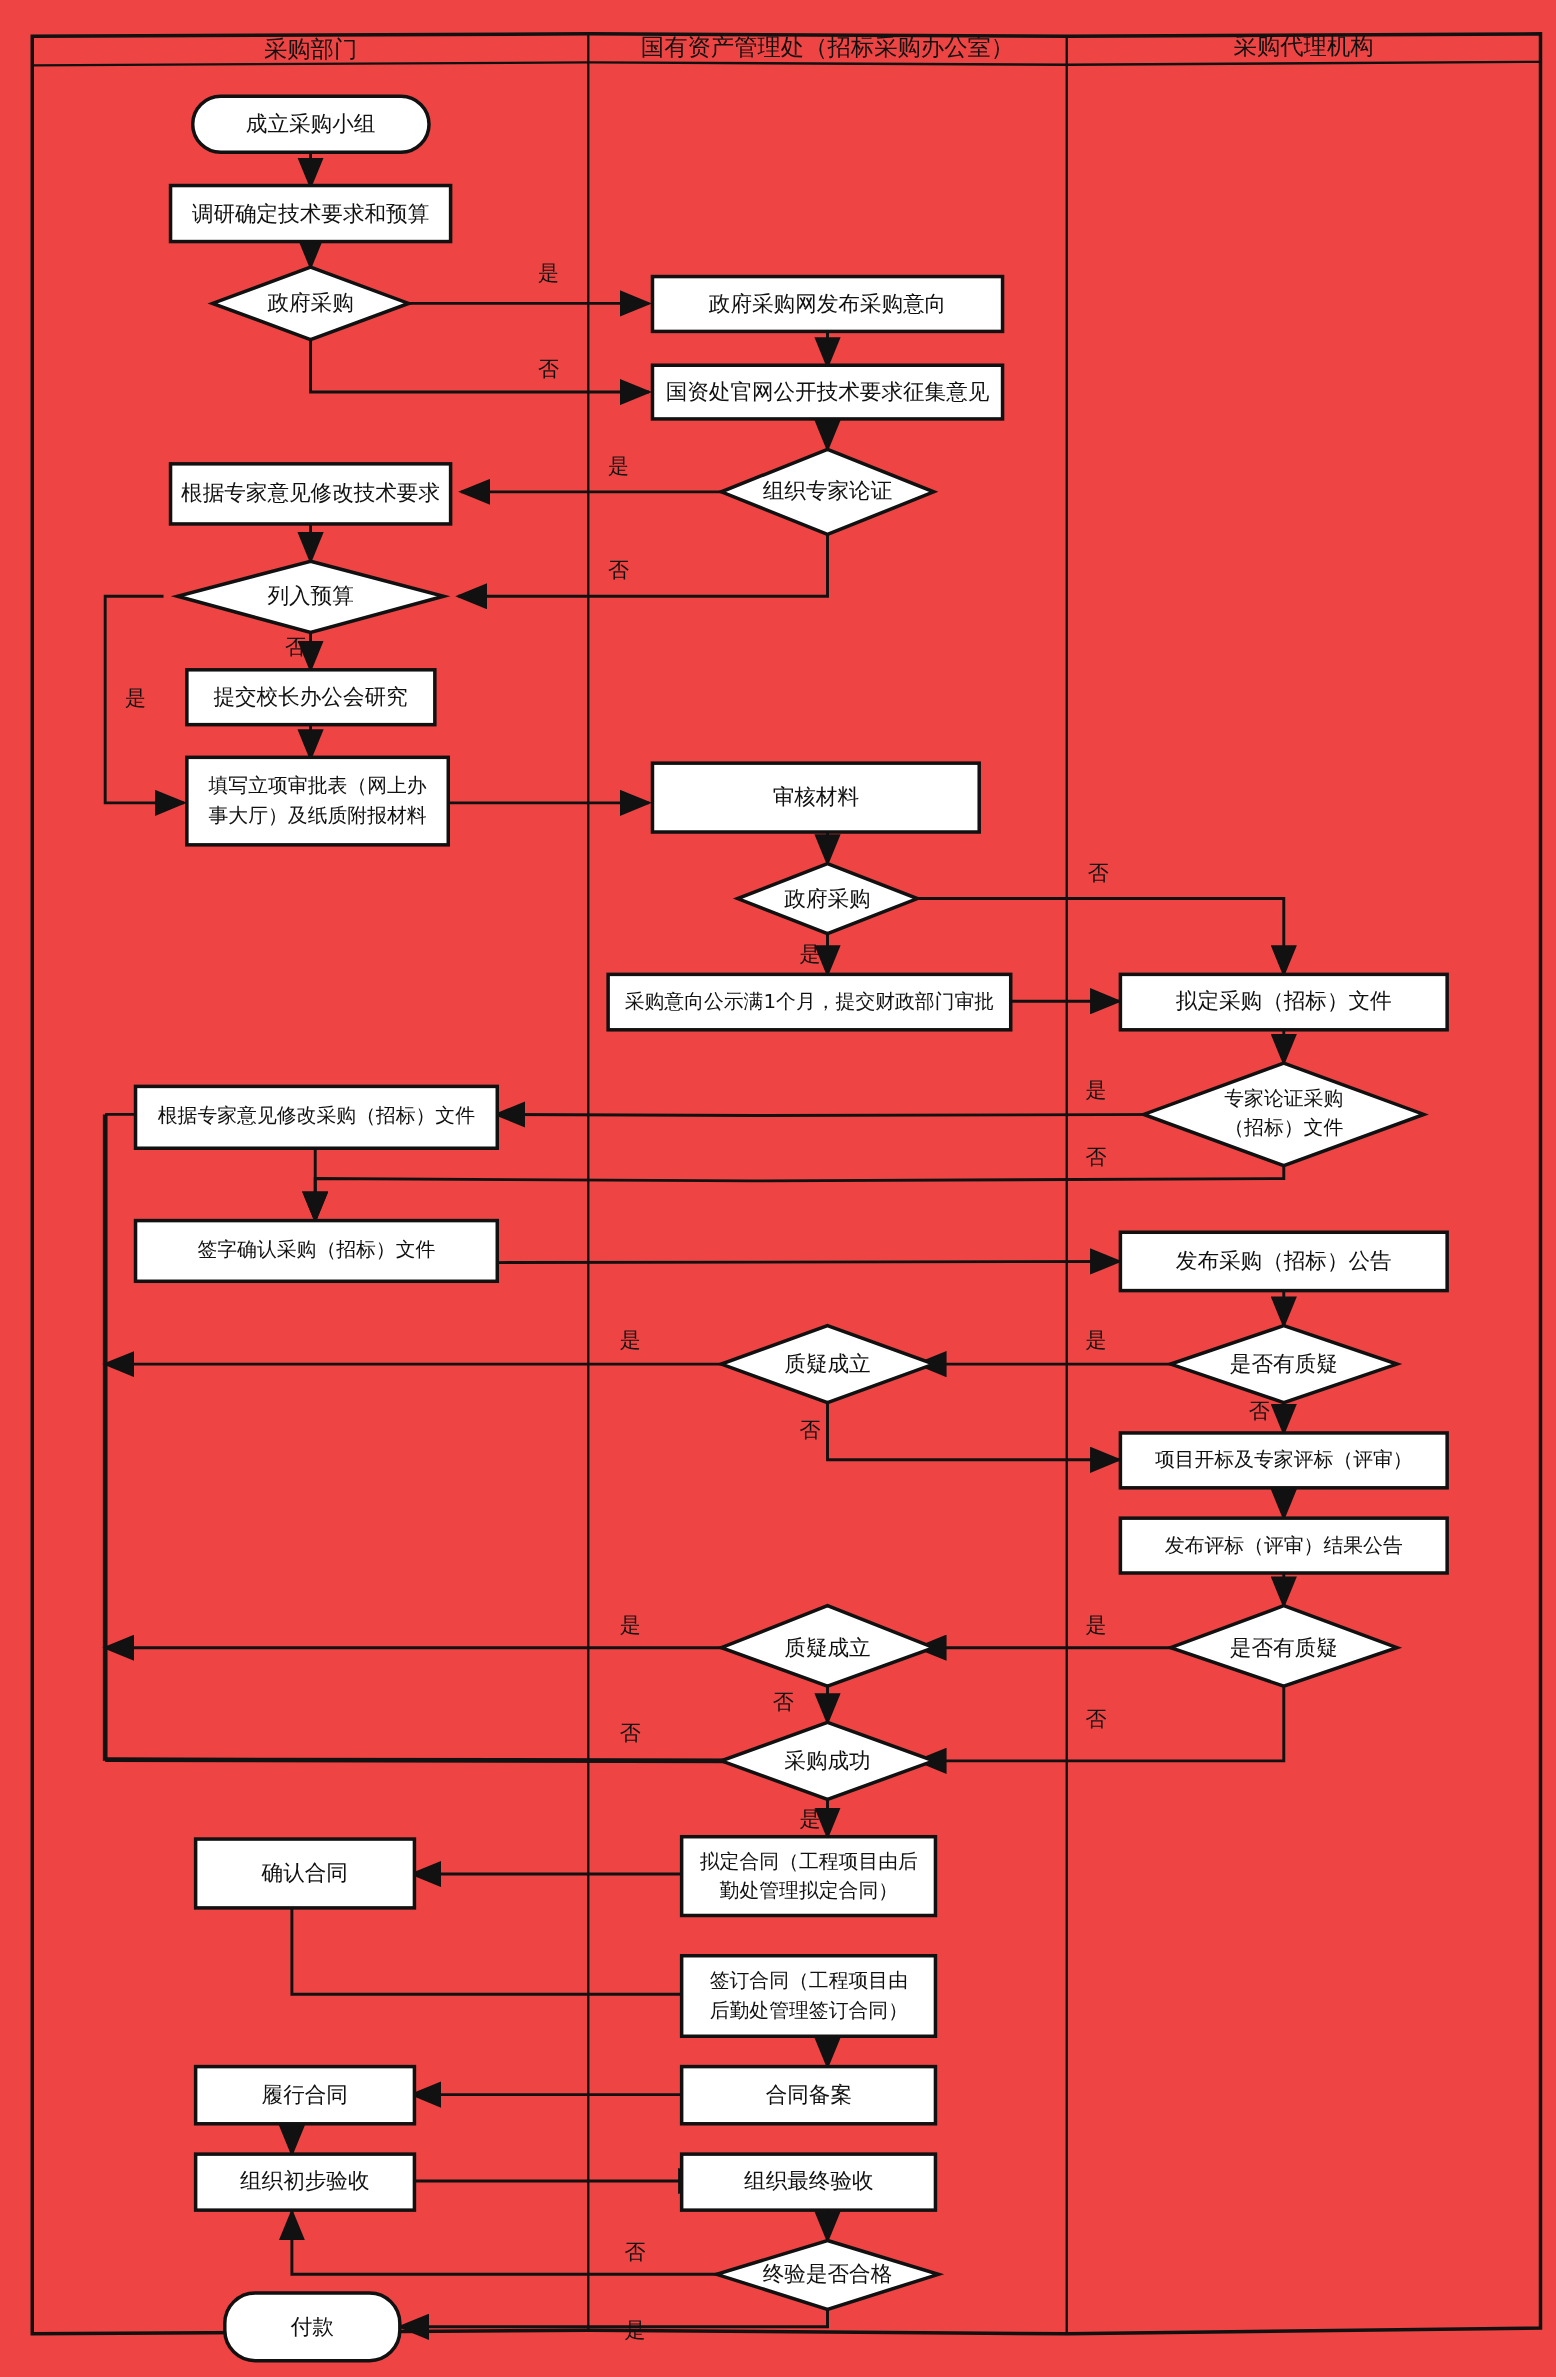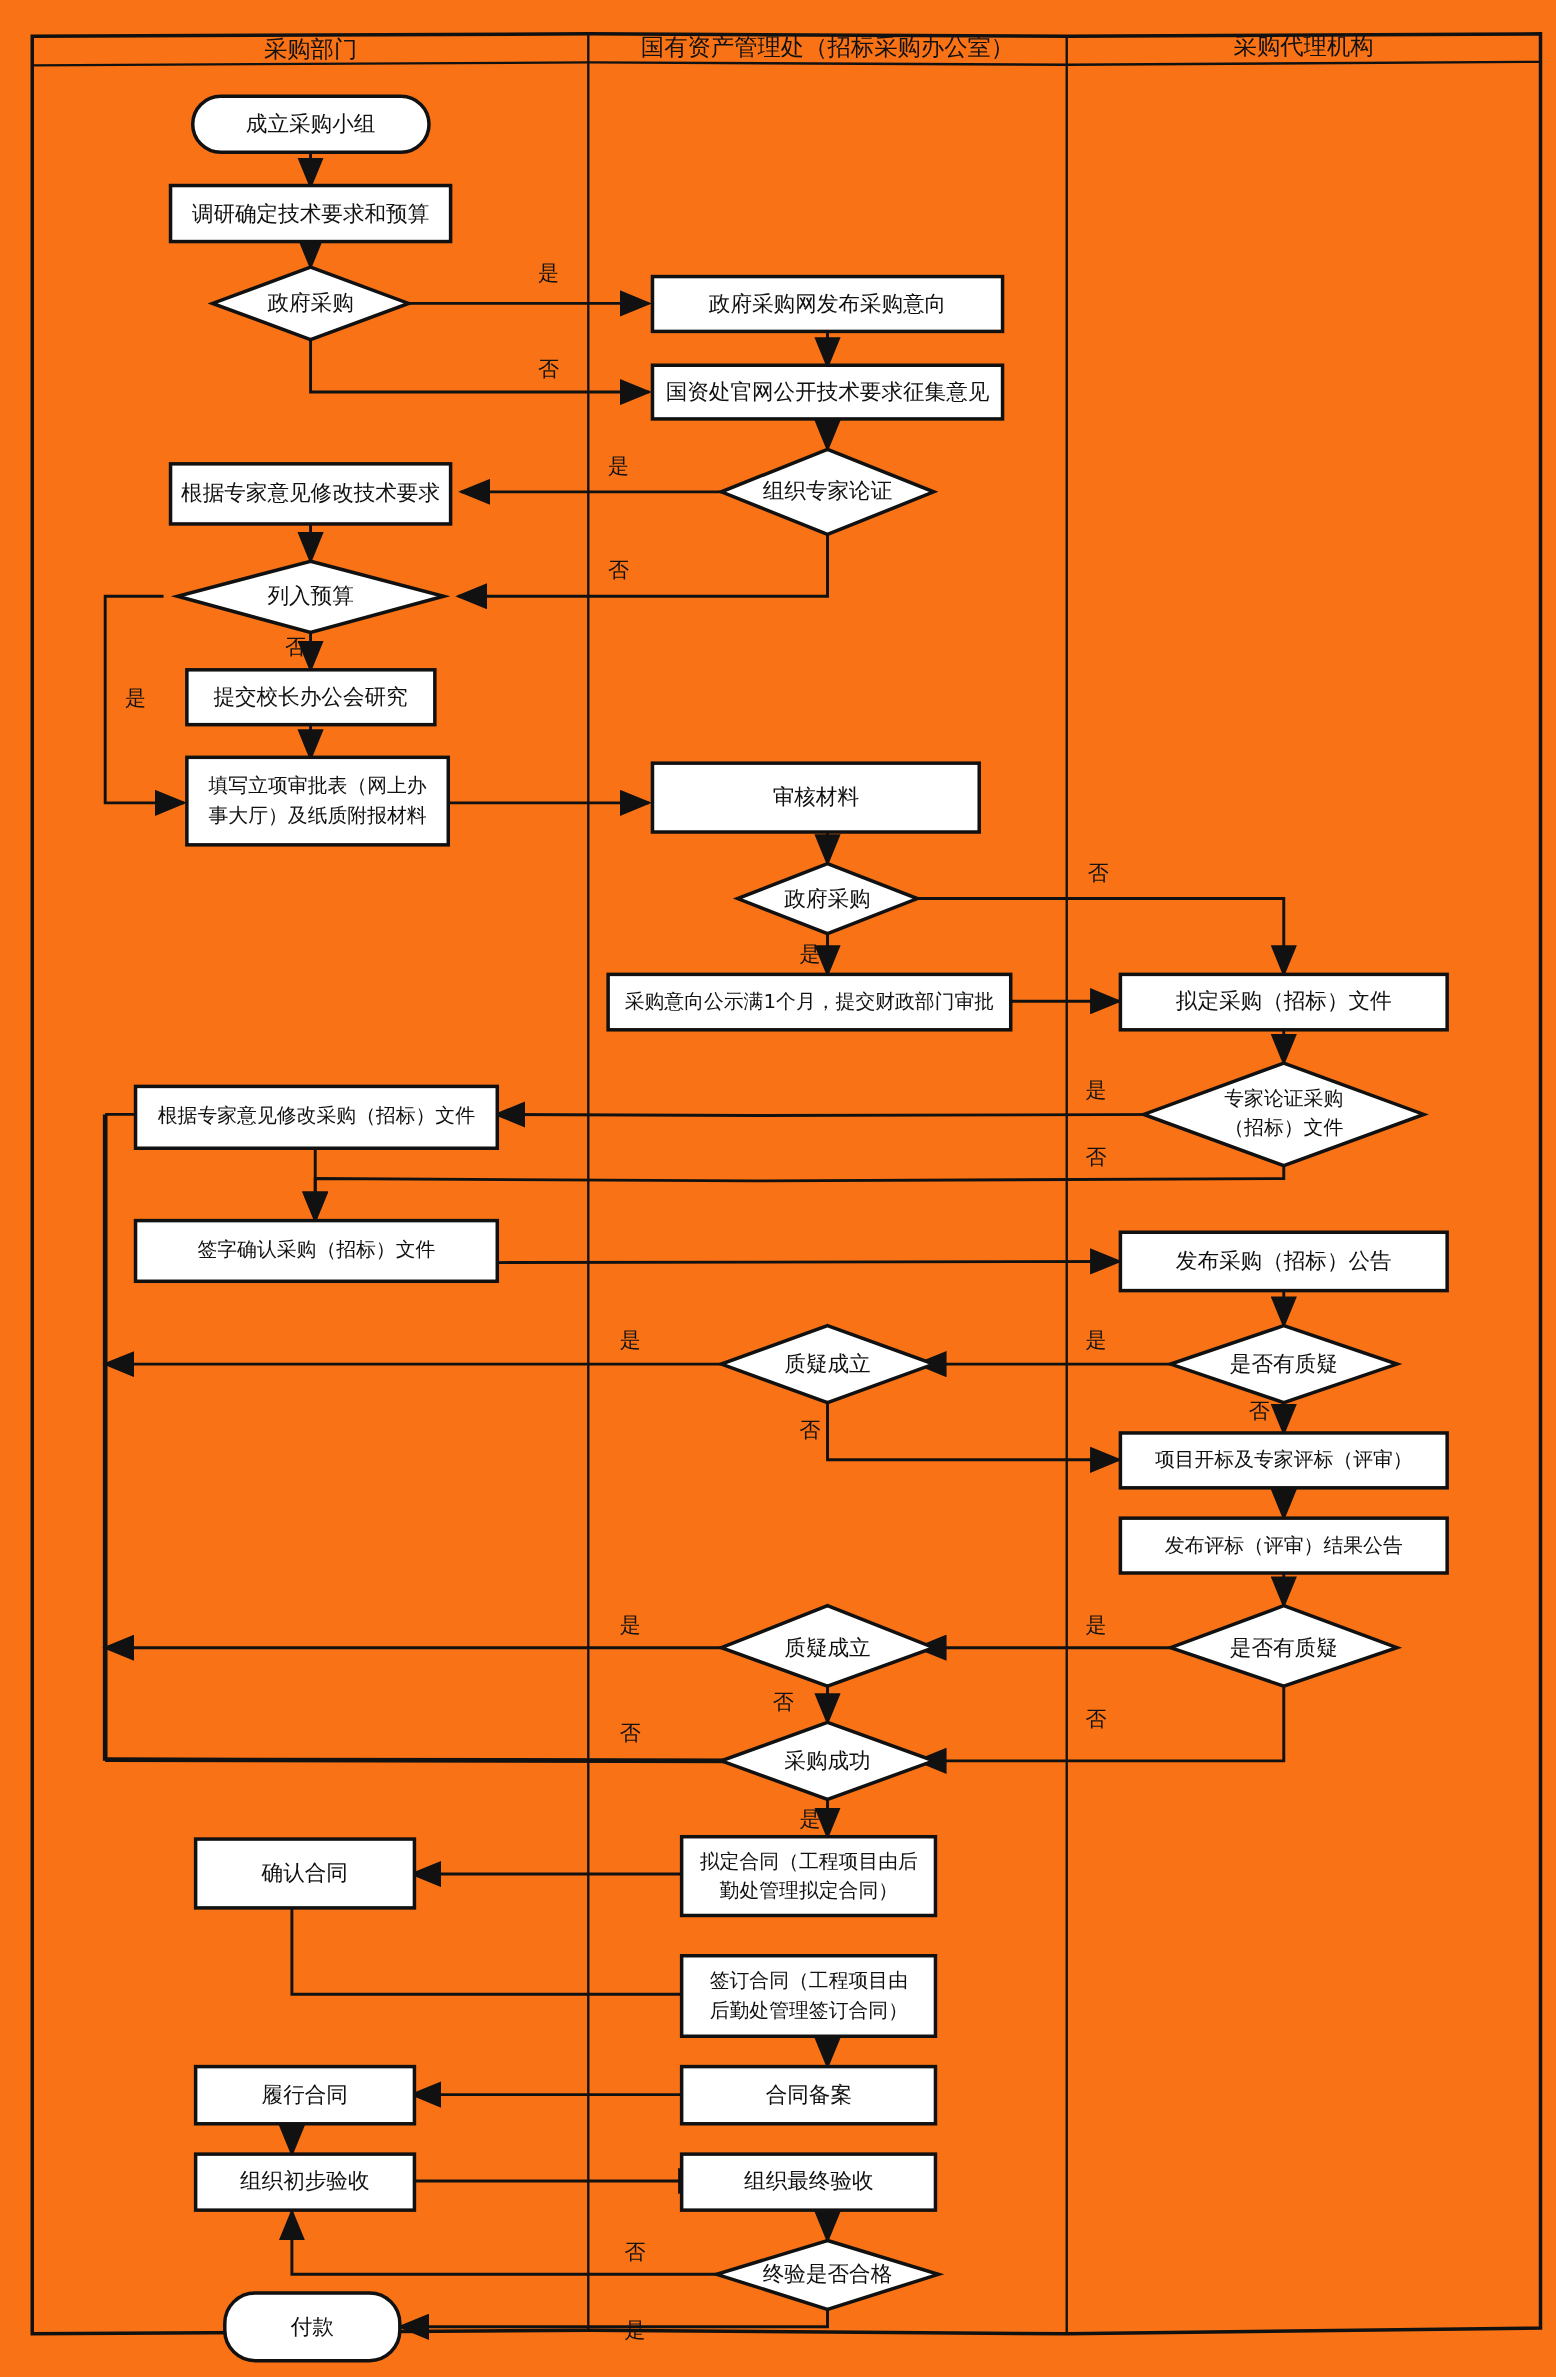--- a/index.html
+++ b/index.html
@@ -1,17 +1,17 @@
 <!DOCTYPE html>
 <html style="font-size:9.3px"><head>
 <meta charset="utf-8">
 <style>
   html,body{margin:0;padding:0;background:#ffffff;}
   body{font-family:"DejaVu Sans","Liberation Sans",sans-serif;}
-  #stage{position:relative;width:1557px;height:2377px;background:#f97316;overflow:hidden;}
+  #stage{position:relative;width:1557px;height:2377px;background:#ef4444;overflow:hidden;}
   svg{display:block;width:1557px;height:2377px;}
   .edge{fill:none;stroke:#111;stroke-width:5;stroke-linejoin:miter;stroke-linecap:butt;}
   .edge-thick{fill:none;stroke:#111;stroke-width:8;}
   .lane{fill:none;stroke:#111;stroke-width:6;}
   .laneline{fill:none;stroke:#111;stroke-width:4;}
   .shape{fill:#ffffff;stroke:#111;stroke-width:6;}
   text{font-family:"DejaVu Sans","Liberation Sans",sans-serif;fill:#111;}
   .lane-title{font-size:40px;text-anchor:middle;dominant-baseline:middle;}
   .node-label{font-size:37px;text-anchor:middle;dominant-baseline:middle;}
   .node-label-sm{font-size:34px;text-anchor:middle;dominant-baseline:middle;}

